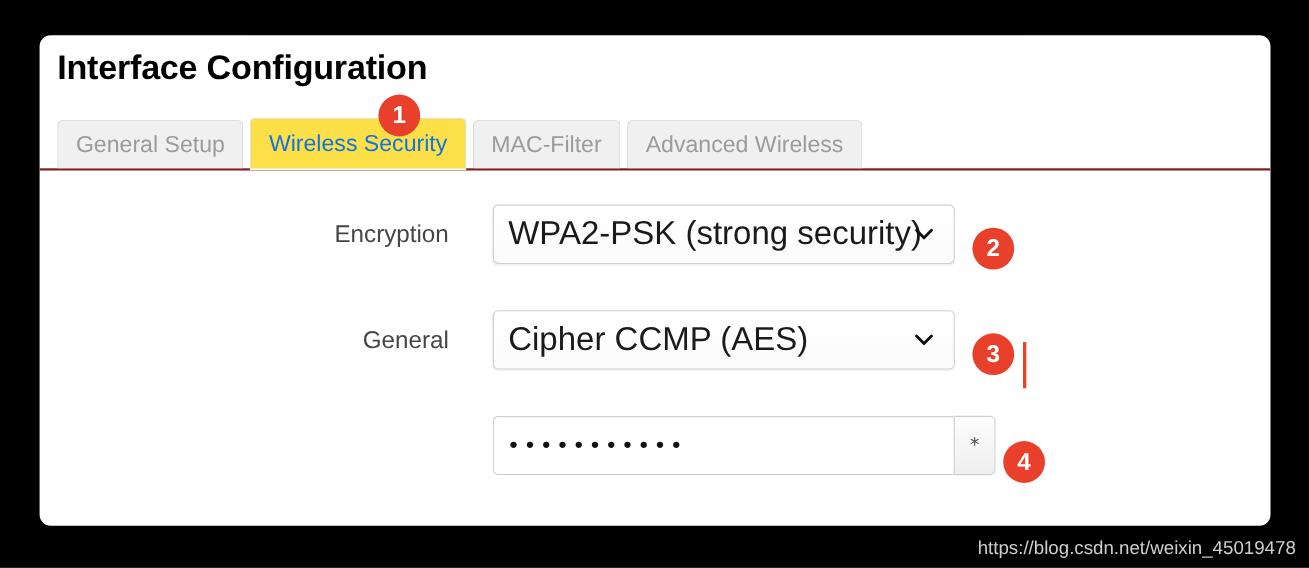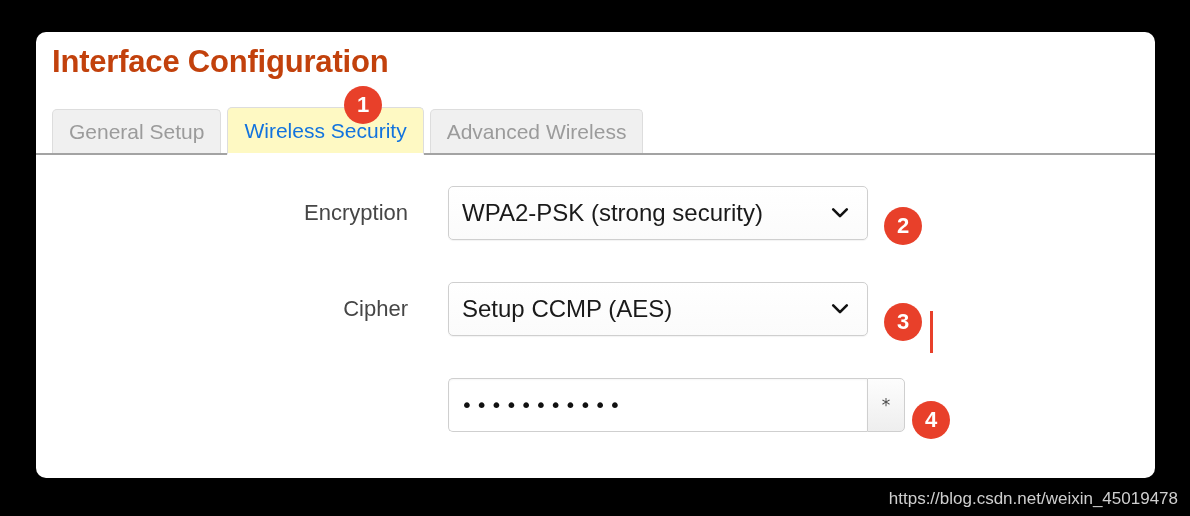--- a/index.html
+++ b/index.html
@@ -27,33 +27,33 @@
     border-radius: 10px;
     overflow: hidden;
   }
 
   .card-title {
     position: absolute;
     left: 16px;
     top: 12px;
     font-size: 31px;
     font-weight: bold;
-    color: #c2410c;
+    color: #000000;
     letter-spacing: -0.2px;
     white-space: nowrap;
   }
 
   
   .tabstrip {
     position: absolute;
     left: 0;
     top: 73px;
     width: 1119px;
     height: 50px;
-    border-bottom: 2px solid #a3a3a3;
+    border-bottom: 2px solid #7f1d1d;
     box-sizing: border-box;
   }
   .tabs-inner {
     position: absolute;
     left: 16px;
     bottom: 0;
     display: flex;
     align-items: flex-end;
     gap: 6px;
   }
@@ -65,21 +65,21 @@
     color: #9b9b9b;
     background: #f0f0f0;
     border: 1px solid #dddddd;
     border-bottom: none;
     border-radius: 5px 5px 0 0;
     box-sizing: border-box;
     white-space: nowrap;
     position: relative;
   }
   .tab.active {
-    background: #fef9c3;
+    background: #fde047;
     color: #1273de;
     height: 48px;
     line-height: 46px;
     border: 1px solid #dddddd;
     border-bottom: 2px solid #ffffff;
     margin-bottom: -2px;
     z-index: 3;
   }
 
   
@@ -118,21 +118,21 @@
     height: 54px;
     background: linear-gradient(#ffffff, #fbfbfb);
     border: 1px solid #cfcfcf;
     border-radius: 5px;
     box-sizing: border-box;
     box-shadow: 0 1px 1px rgba(0,0,0,0.05);
     display: flex;
     align-items: center;
   }
   .select-value {
-    font-size: 24px;
+    font-size: 30px;
     color: #1a1a1a;
     padding-left: 13px;
     white-space: nowrap;
   }
   .chevron {
     position: absolute;
     right: 17px;
     top: 50%;
     transform: translateY(-50%);
     width: 20px;
@@ -231,20 +231,23 @@
 
   <div class="card-title">Interface Configuration</div>
 
   <div class="tabstrip">
     <div class="tabs-inner">
       <div class="tab">
         <span>General Setup</span>
       </div>
       <div class="tab active">
         <span>Wireless Security</span>
+      </div>
+      <div class="tab">
+        <span>MAC-Filter</span>
       </div>
       <div class="tab">
         <span>Advanced Wireless</span>
       </div>
     </div>
   </div>
 
   <div class="form">
 
     <div class="row">
@@ -255,24 +258,24 @@
           <span class="chevron">
             <svg viewBox="0 0 20 20" width="20" height="20" aria-hidden="true">
               <path d="M3.2 6.4 L10 13.2 L16.8 6.4" fill="none" stroke="#111111" stroke-width="2.6" stroke-linecap="round" stroke-linejoin="round"></path>
             </svg>
           </span>
         </div>
       </div>
     </div>
 
     <div class="row">
-      <div class="row-label">Cipher</div>
+      <div class="row-label">General</div>
       <div class="control">
         <div class="select-box">
-          <span class="select-value">Setup CCMP (AES)</span>
+          <span class="select-value">Cipher CCMP (AES)</span>
           <span class="chevron">
             <svg viewBox="0 0 20 20" width="20" height="20" aria-hidden="true">
               <path d="M3.2 6.4 L10 13.2 L16.8 6.4" fill="none" stroke="#111111" stroke-width="2.6" stroke-linecap="round" stroke-linejoin="round"></path>
             </svg>
           </span>
         </div>
       </div>
     </div>
 
     <div class="row">

